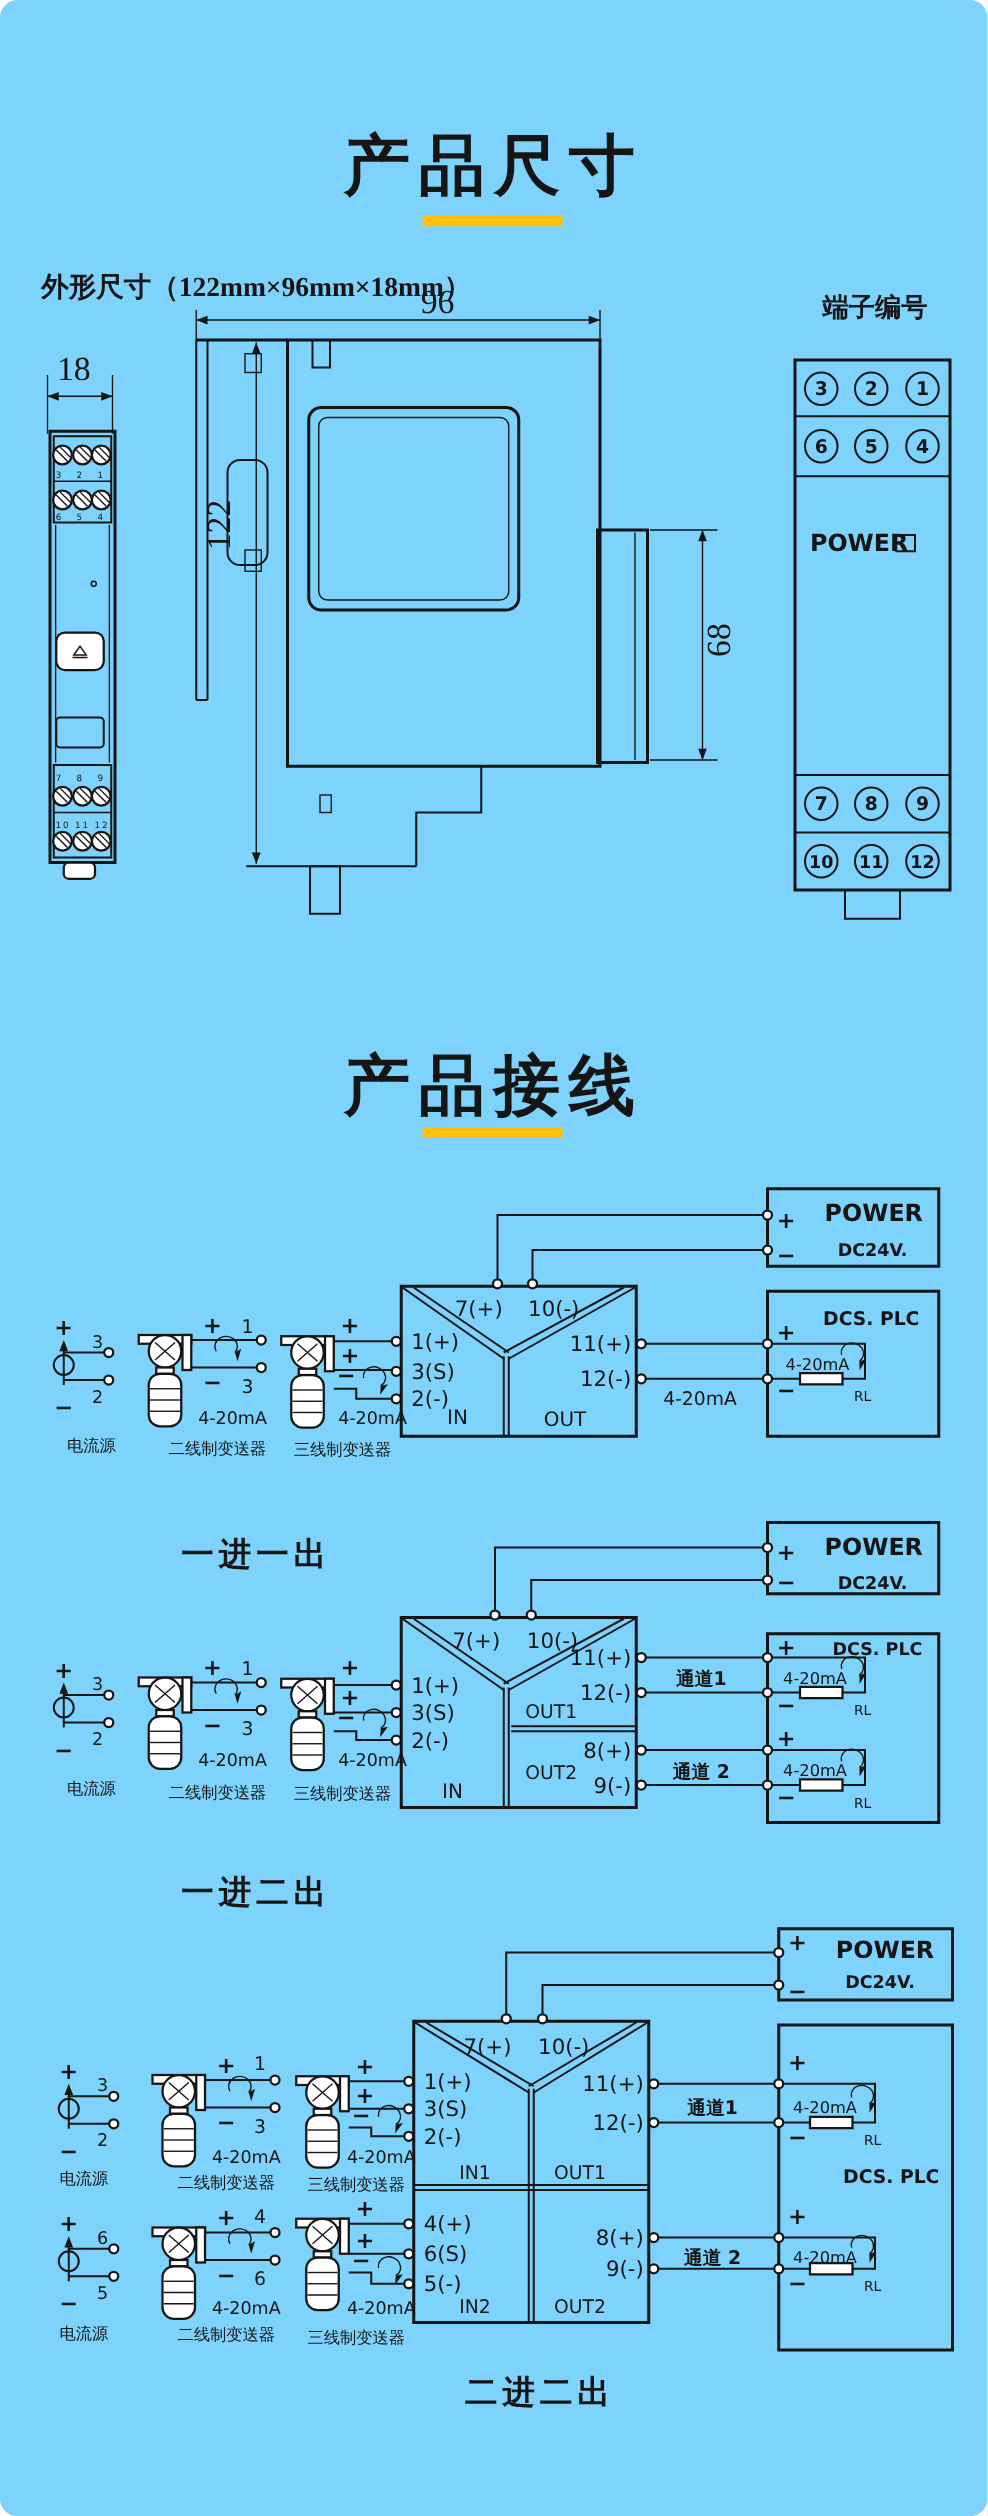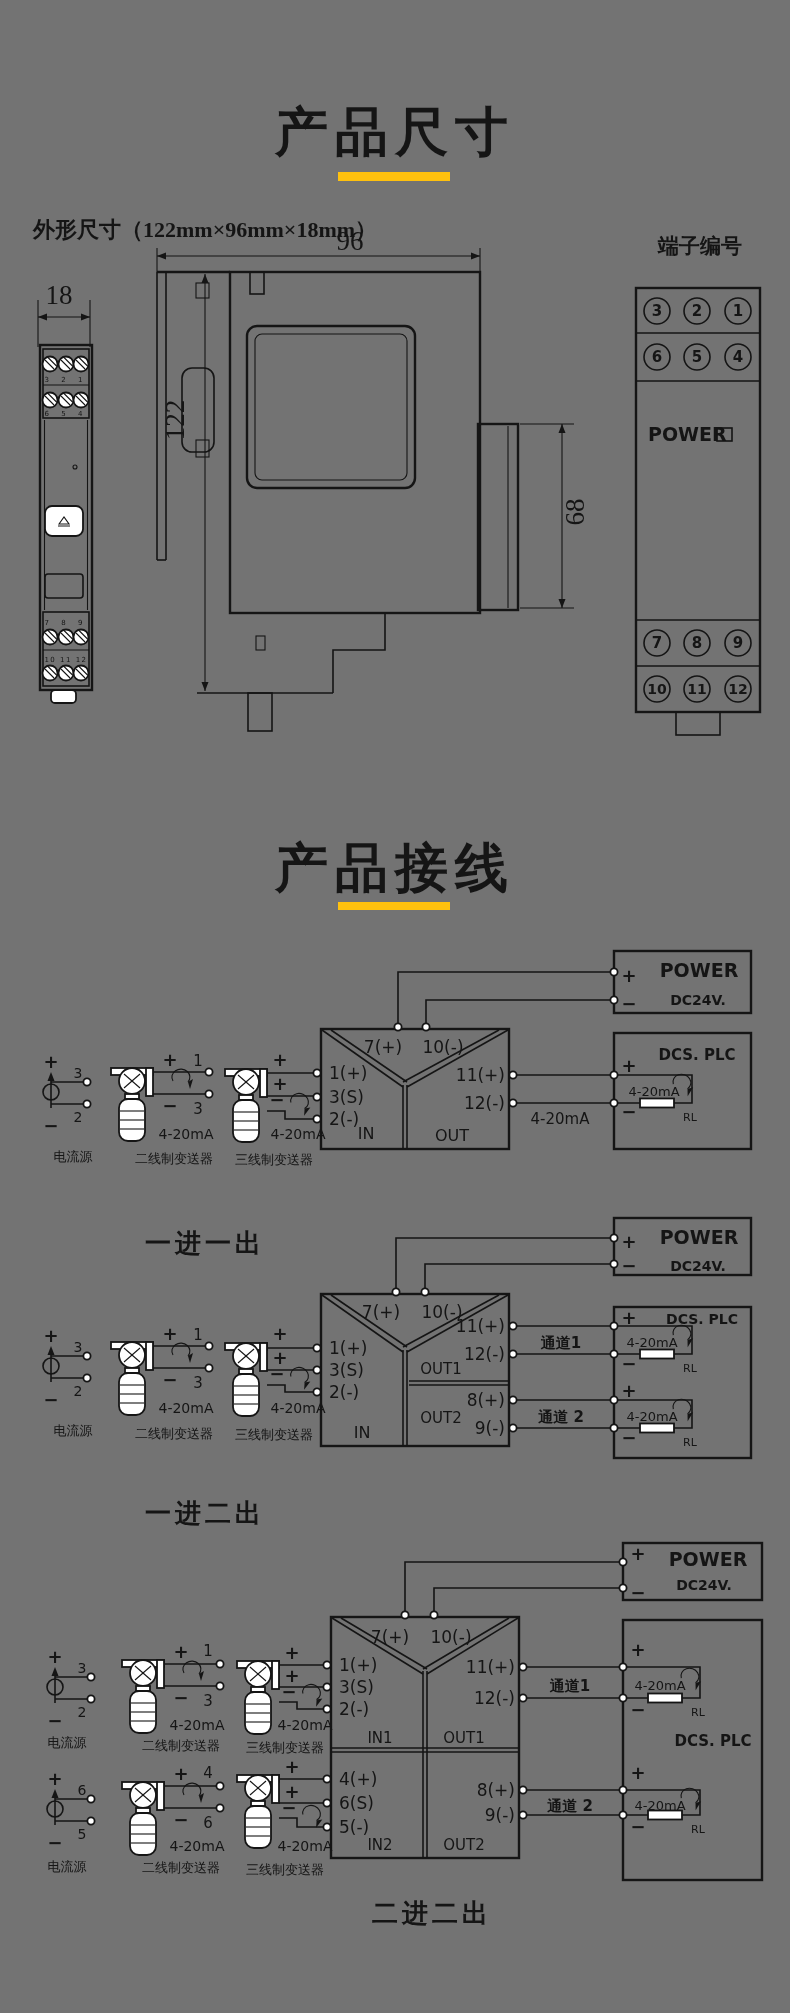--- a/index.html
+++ b/index.html
@@ -1,16 +1,16 @@
 <!DOCTYPE html>
 <html><head>
 <meta charset="utf-8">
 <style>
   html,body{margin:0;padding:0;background:#fff;}
-  #page{position:relative;width:790px;height:2013px;background:#737373;margin:0 auto;overflow:hidden;}
+  #page{position:relative;width:790px;height:2013px;background:#7dd3fc;margin:0 auto;overflow:hidden;border-radius:14px;}
   svg{font-family:"DejaVu Sans","Liberation Sans",sans-serif;}
   svg text{fill:#151515;}
   .ser{font-family:"Liberation Serif","DejaVu Serif",serif;}
   .f53{font-size:53px;font-weight:bold;letter-spacing:7px;}
   .f27{font-size:27px;}
   .f22s{font-size:22px;font-weight:bold;}
   .f21{font-size:21px;font-weight:bold;}
   .f19{font-size:19px;font-weight:bold;}
   .f18b{font-size:18px;font-weight:bold;}
   .f17{font-size:17px;}

